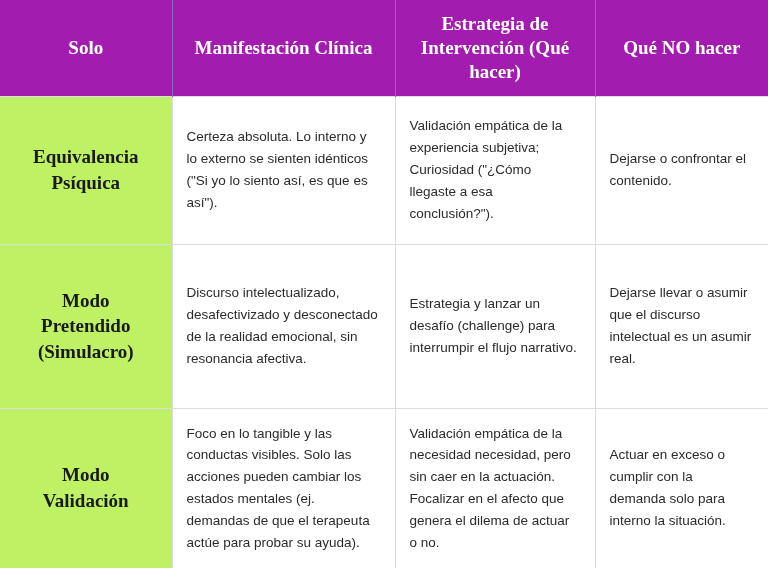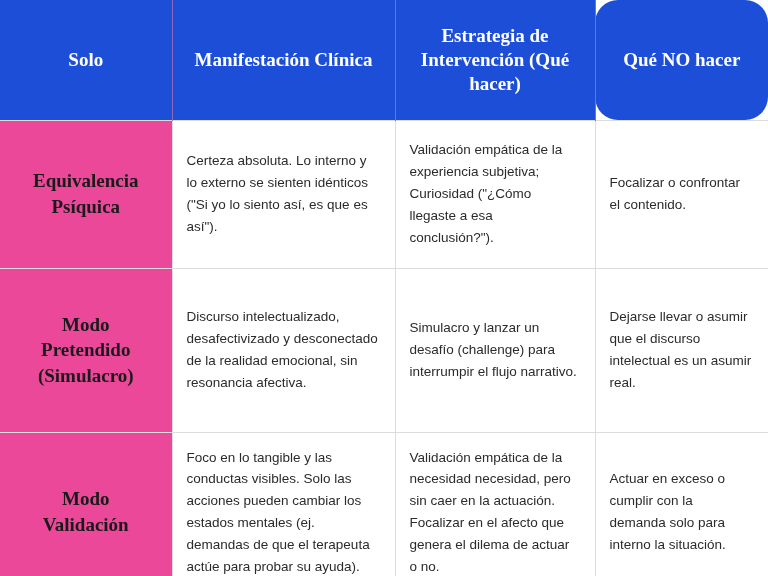--- a/index.html
+++ b/index.html
@@ -22,45 +22,45 @@
     width: 768px;
     border-collapse: collapse;
     table-layout: fixed;
   }
   table.matrix col.c0 { width: 172px; }
   table.matrix col.c1 { width: 223px; }
   table.matrix col.c2 { width: 200px; }
   table.matrix col.c3 { width: 173px; }
 
   thead th {
-    background: #1d4ed8;
+    background: #a21caf;
     color: #ffffff;
     font-family: "Liberation Serif", serif;
     font-weight: bold;
     font-size: 19px;
     line-height: 1.25;
     text-align: center;
     vertical-align: middle;
     padding: 10px 12px;
-    height: 120px;
+    height: 96px;
     box-sizing: border-box;
     border-right: 1px solid #8d68ba;
   }
-  thead th:last-child { border-right: none; border-radius: 23px; }
+  thead th:last-child { border-right: none; }
 
   tbody td {
     border-top: 1px solid #dcdcdc;
     border-right: 1px solid #dcdcdc;
     vertical-align: middle;
     box-sizing: border-box;
   }
   tbody td:last-child { border-right: none; }
 
   td.mode {
-    background: #ec4899;
+    background: #bef264;
     font-family: "Liberation Serif", serif;
     font-weight: bold;
     font-size: 19px;
     line-height: 1.35;
     color: #1a1a1a;
     text-align: center;
     padding: 10px 30px;
   }
   td.cell {
     background: #ffffff;
@@ -92,26 +92,26 @@
         <th>Manifestación Clínica</th>
         <th>Estrategia de Intervención (Qué hacer)</th>
         <th>Qué NO hacer</th>
       </tr>
     </thead>
     <tbody>
       <tr class="r0">
         <td class="mode">Equivalencia Psíquica</td>
         <td class="cell">Certeza absoluta. Lo interno y lo externo se sienten idénticos ("Si yo lo siento así, es que es así").</td>
         <td class="cell">Validación empática de la experiencia subjetiva; Curiosidad ("¿Cómo llegaste a esa conclusión?").</td>
-        <td class="cell">Focalizar o confrontar el contenido.</td>
+        <td class="cell">Dejarse o confrontar el contenido.</td>
       </tr>
       <tr class="r1">
         <td class="mode">Modo Pretendido (Simulacro)</td>
         <td class="cell">Discurso intelectualizado, desafectivizado y desconectado de la realidad emocional, sin resonancia afectiva.</td>
-        <td class="cell">Simulacro y lanzar un desafío (challenge) para interrumpir el flujo narrativo.</td>
+        <td class="cell">Estrategia y lanzar un desafío (challenge) para interrumpir el flujo narrativo.</td>
         <td class="cell">Dejarse llevar o asumir que el discurso intelectual es un asumir real.</td>
       </tr>
       <tr class="r2">
         <td class="mode">Modo Validación</td>
         <td class="cell">Foco en lo tangible y las conductas visibles. Solo las acciones pueden cambiar los estados mentales (ej. demandas de que el terapeuta actúe para probar su ayuda).</td>
         <td class="cell">Validación empática de la necesidad necesidad, pero sin caer en la actuación. Focalizar en el afecto que genera el dilema de actuar o no.</td>
         <td class="cell">Actuar en exceso o cumplir con la demanda solo para interno la situación.</td>
       </tr>
     </tbody>
   </table>

